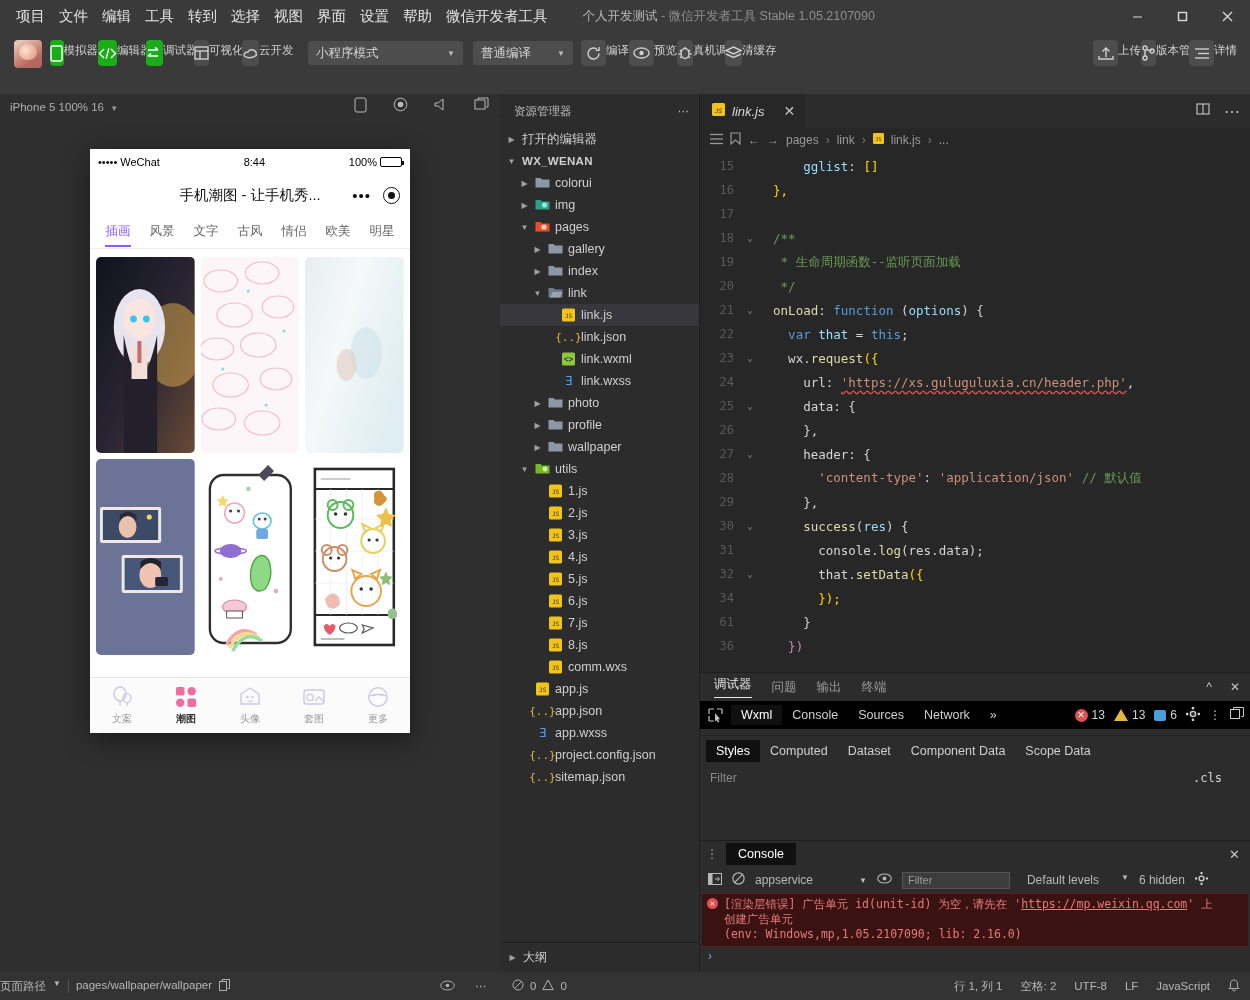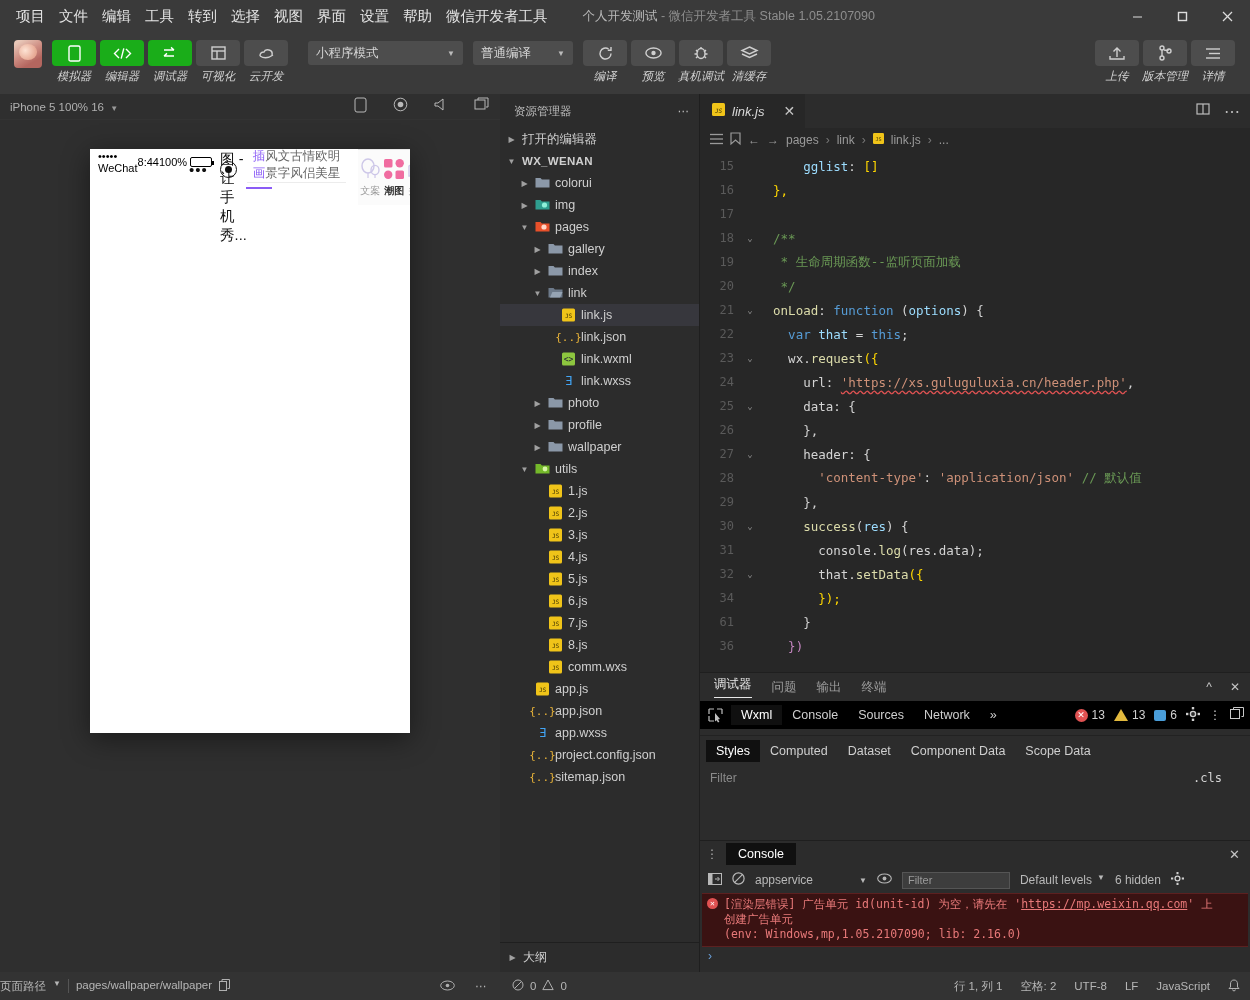--- a/index.html
+++ b/index.html
@@ -41,21 +41,21 @@
   .avatar {
     width: 28px; height: 28px; border-radius: 4px; margin: 8px 0 0 14px;
     background: linear-gradient(150deg,#e8c7b8 10%,#cf8f84 45%,#b4665f 75%);
     position: relative; overflow: hidden; flex: none;
   }
   .avatar::after {
     content:""; position:absolute; left:5px; top:4px; width:18px; height:16px;
     border-radius:50%; background: radial-gradient(circle at 35% 40%, #fde3d4, #e7a994 70%);
   }
   .tbgroup { display: flex; margin-left: 8px; }
-  .tbitem { width: 48px; display: flex; flex-direction: column; align-items: center; padding-top: 8px; font-style: italic; }
+  .tbitem { width: 48px; display: flex; align-items: flex-start; padding-top: 8px; }
   .tbicon {
     width: 44px; height: 26px; border-radius: 4px; display: flex;
     align-items: center; justify-content: center; color: #fff;
   }
   .tbicon.green { background: #1aad19; }
   .tbicon.grey { background: #4d4d4d; color: #cfcfcf; }
   .tblabel { font-size: 11.5px; color: #d2d2d2; margin-top: 3px; white-space: nowrap; }
   .combo {
     height: 24px; border-radius: 3px; background: #4d4d4d; color: #d6d6d6;
     font-size: 12.5px; display: flex; align-items: center; padding: 0 8px;
@@ -73,21 +73,21 @@
   }
   .sim-bar {
     height: 26px; display: flex; align-items: center; position: relative;
     border-bottom: 1px solid #333;
   }
   .sim-device { font-size: 11.5px; color: #b0b0b0; padding-left: 10px; }
   .sim-device .c { font-size: 8px; margin-left: 3px; color: #999; }
   .phone {
     position: absolute; left: 90px; top: 55px; width: 320px; height: 584px;
     background: #fff; box-shadow: 0 6px 26px rgba(0,0,0,.45);
-    display: flex; flex-direction: row; overflow: hidden;
+    display: flex; flex-direction: column; overflow: hidden;
   }
   .ph-status {
     height: 26px; display:flex; align-items:center; justify-content:space-between;
     padding: 0 8px; font-size: 11px; color:#000;
   }
   .battery { display:inline-flex; align-items:center; gap:3px; }
   .batt-body {
     width: 22px; height: 10px; border: 1px solid #000; border-radius: 2px;
     position: relative; padding: 1px;
   }
@@ -1229,21 +1229,21 @@
       <span style="display:flex;align-items:center;gap:46px;">
         <span>appservice</span>
         <span style="font-size:8px;">▼</span>
       </span>
       <span>
         <svg width="15" height="11" viewBox="0 0 15 11">
             <ellipse cx="7.5" cy="5.5" rx="6.8" ry="4.5" fill="none" stroke="#b8b8b8" stroke-width="1.1"></ellipse>
             <circle cx="7.5" cy="5.5" r="1.9" fill="#b8b8b8"></circle>
           </svg></span>
       <span class="con-filter">Filter</span>
-      <span style="display:flex;align-items:flex-start;gap:5px;">
+      <span style="display:flex;align-items:flex-start;gap:22px;margin-left:7px;">
         <span>Default levels</span>
         <span style="font-size:8px;">▼</span>
       </span>
       <span>6 hidden</span>
       <span>
         <svg width="13" height="13" viewBox="0 0 14 14">
             <circle cx="7" cy="7" r="2.6" fill="#2c2c2c" stroke="#d0d0d0" stroke-width="1.4"></circle>
             <g stroke="#d0d0d0" stroke-width="2.2">
               <line x1="7" y1="0" x2="7" y2="2.4"></line>
               <line x1="7" y1="11.6" x2="7" y2="14"></line>

